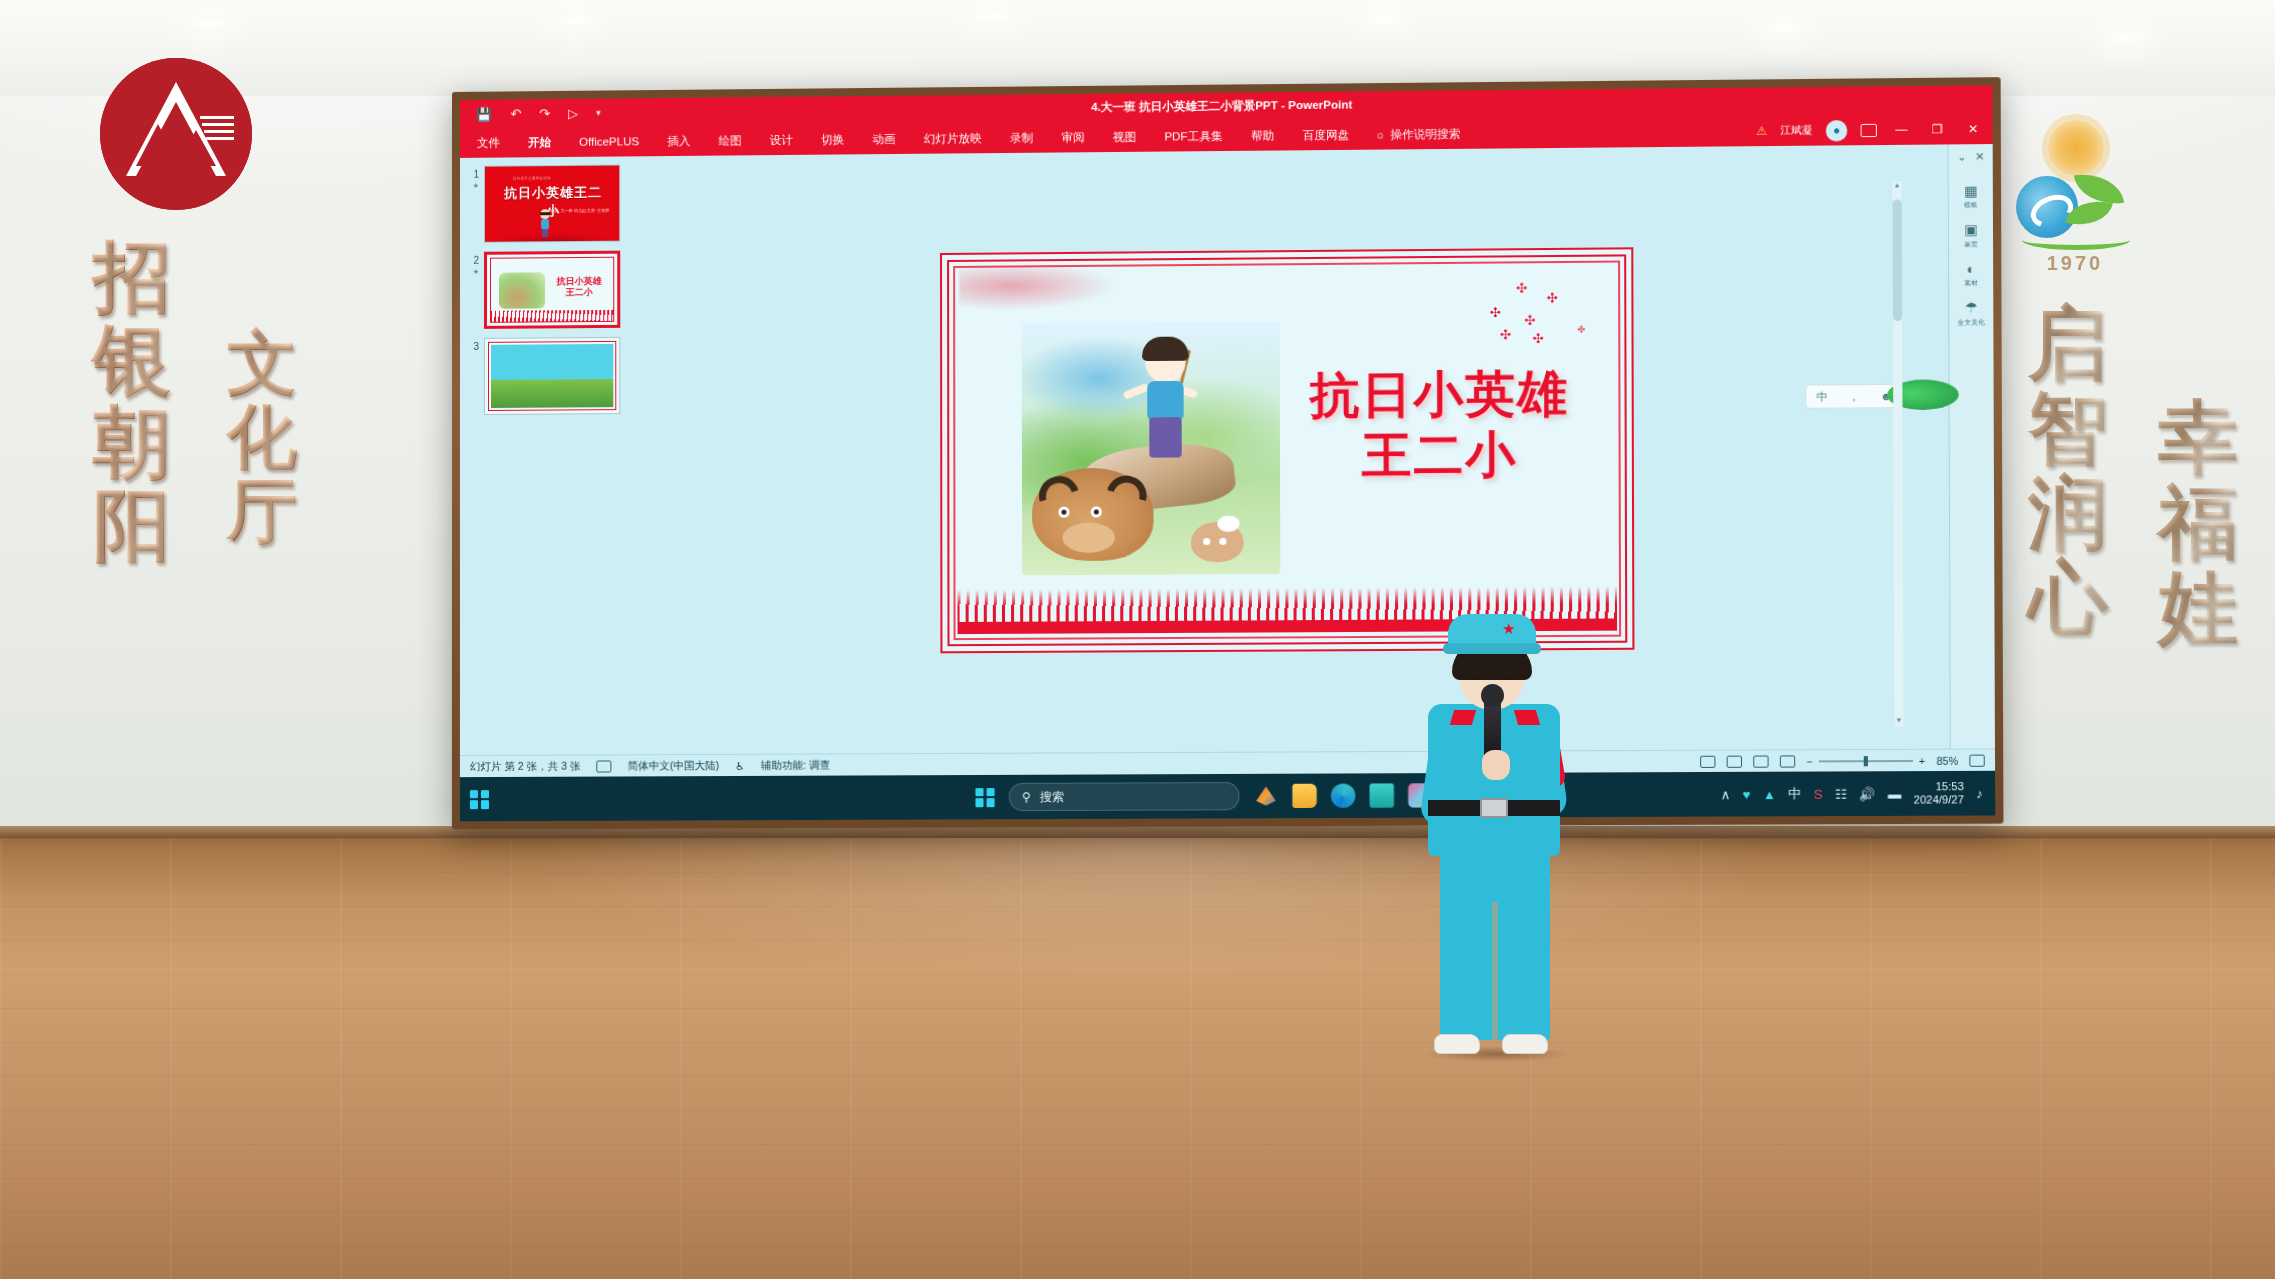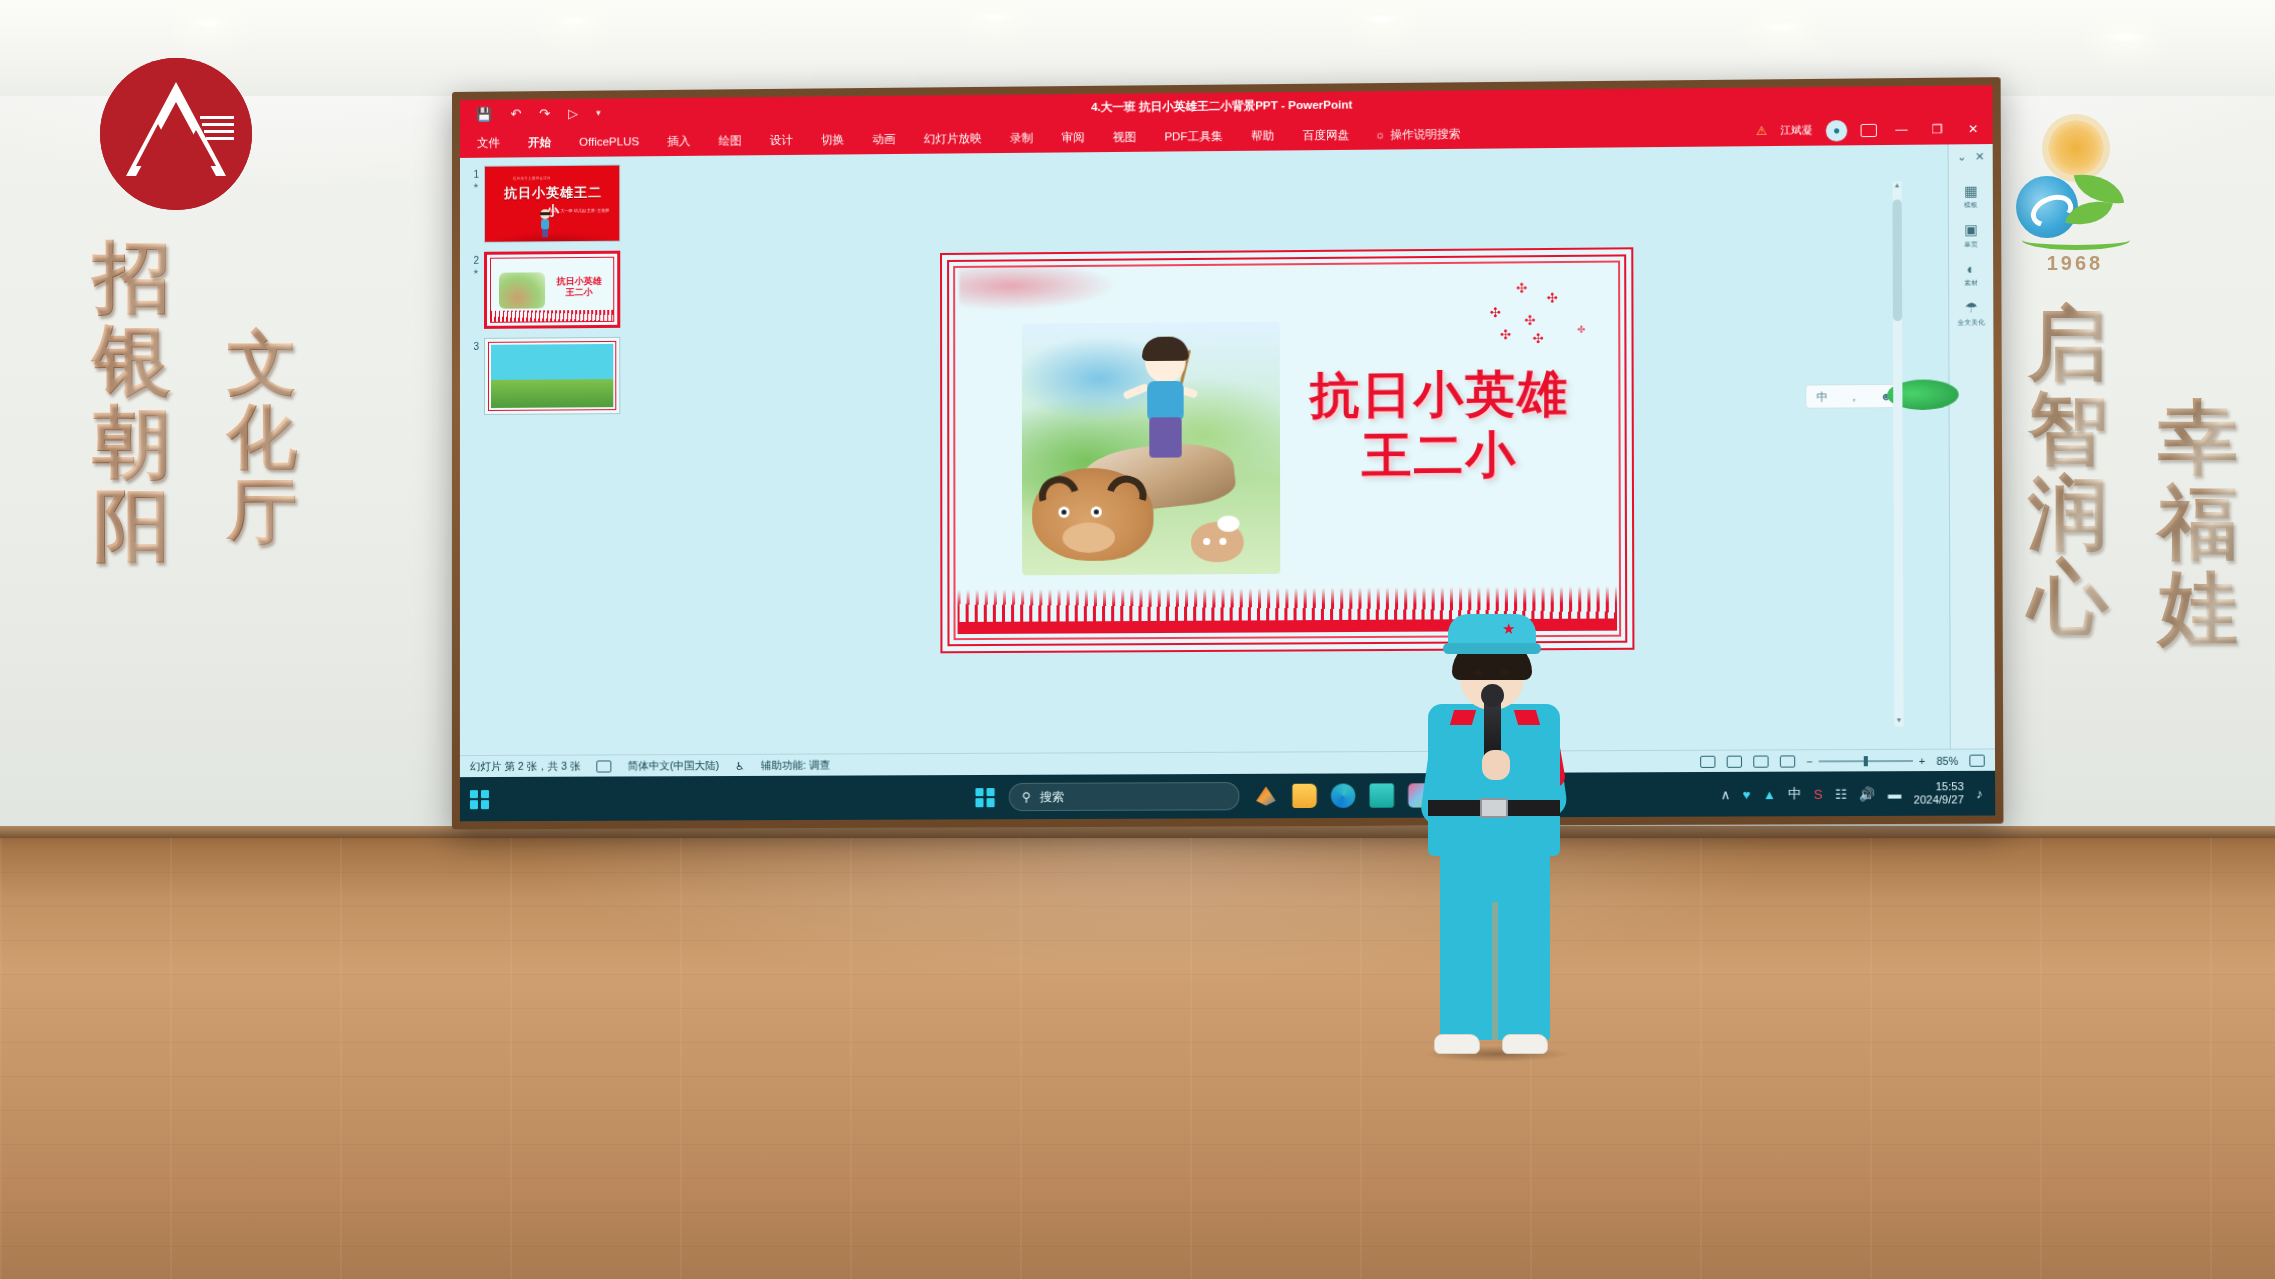--- a/index.html
+++ b/index.html
@@ -341,21 +341,21 @@
     </div>
   </div>
 
   <div id="right-sign">
     <div class="kg-logo">
       <div class="kg-sun"></div>
       <div class="kg-wave"></div>
       <div class="kg-leaf1"></div>
       <div class="kg-leaf2"></div>
       <div class="kg-stem"></div>
-      <div class="kg-year">1968</div>
+      <div class="kg-year">1970</div>
     </div>
     <div class="right-chars">
       <span>启</span>
       <span>智</span>
       <span>润</span>
       <span>心</span>
     </div>
     <div class="right-chars2">
       <span>幸</span>
       <span>福</span>

